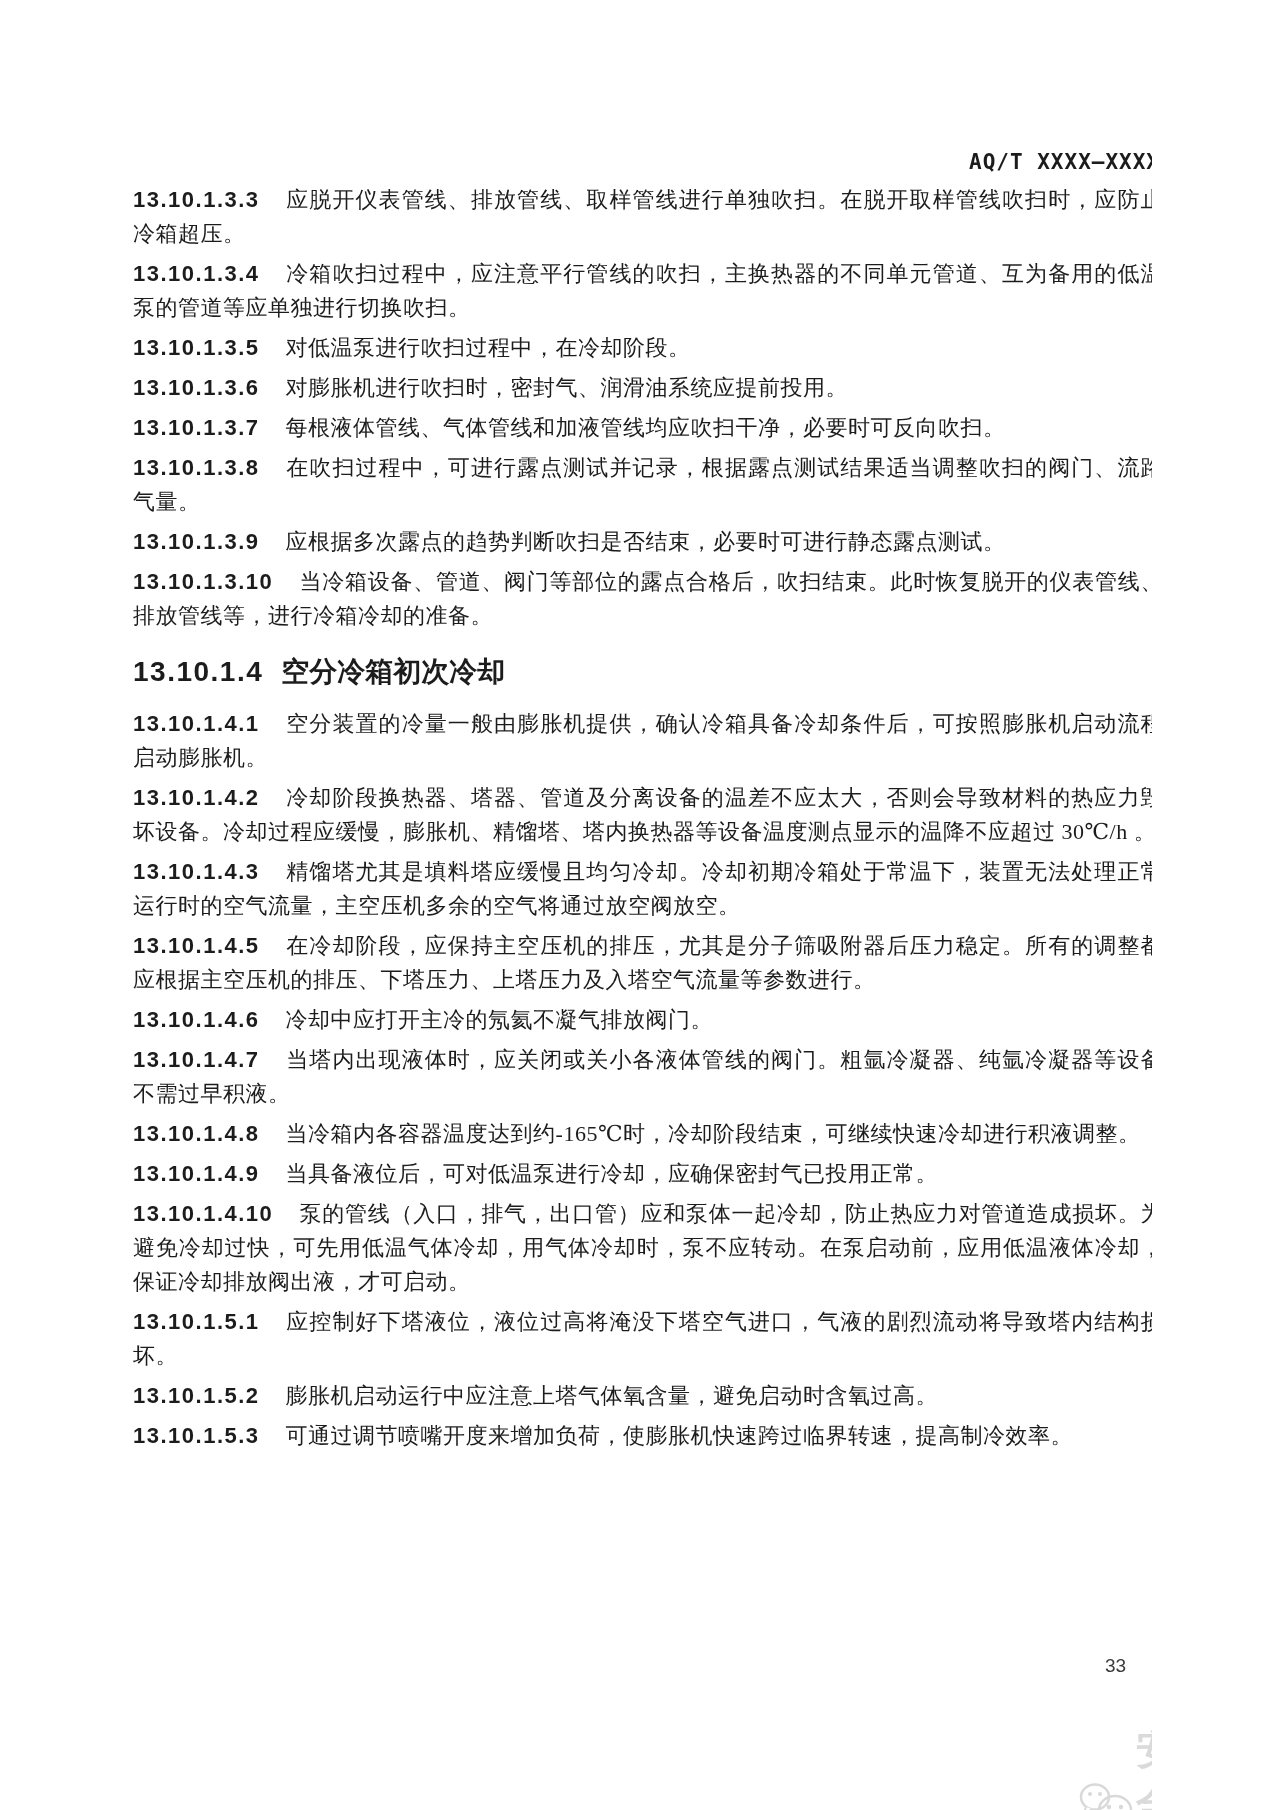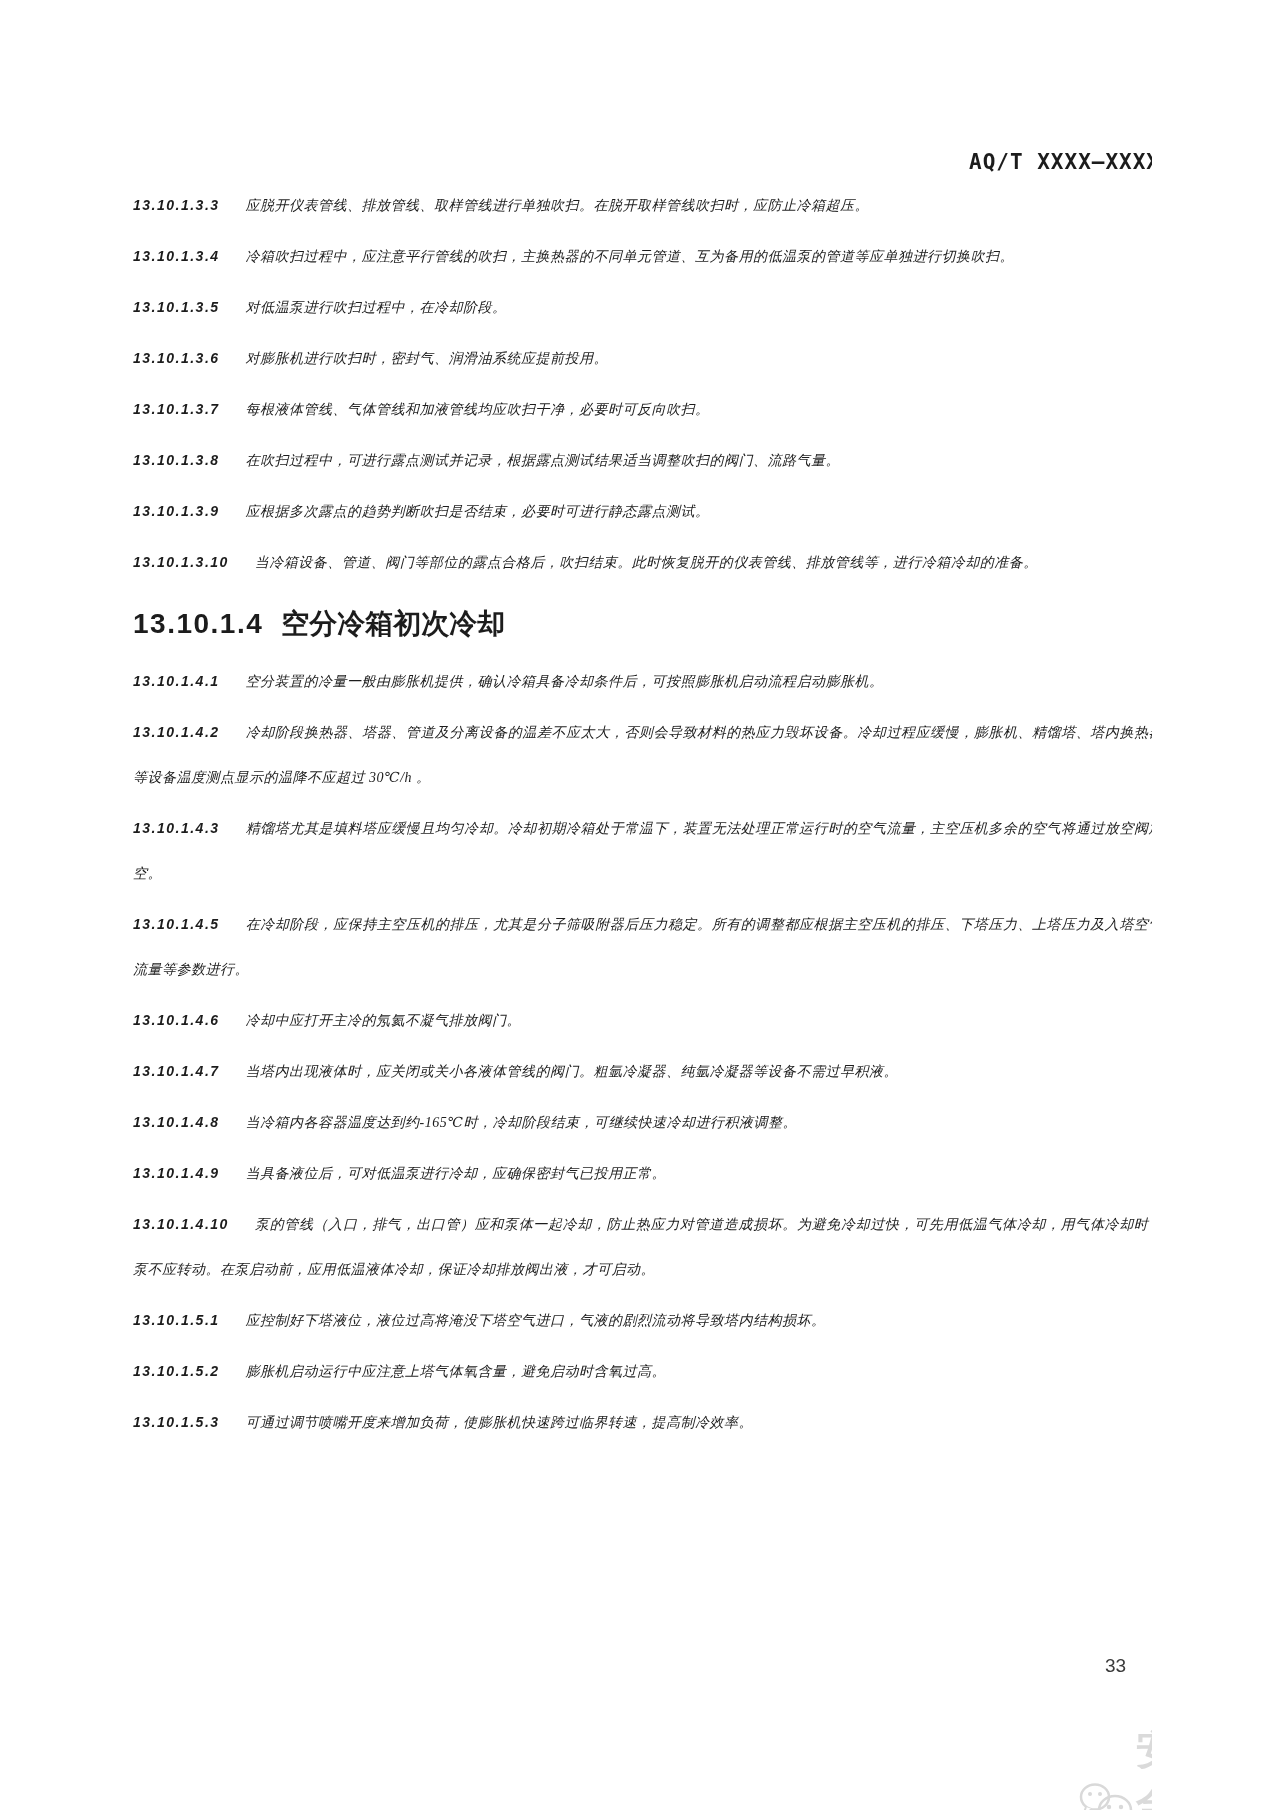--- a/index.html
+++ b/index.html
@@ -25,25 +25,24 @@
     color:#1c1c1c;
   }
   .doc-body{
     position:absolute;
     top:183px;
     left:133px;
     width:1030px;
   }
   .doc-body p.clause{
     margin:0 0 6px 0;
-    font-size:14px;
-    line-height:45px;
+    font-size:22px;
+    line-height:34px;
     text-align:justify;
     letter-spacing:0.5px;
-    font-style:italic;
   }
   .doc-body h3.heading{
     margin:24px 0 20px 0;
     font-size:28px;
     line-height:30px;
     font-weight:700;
     font-family:"Liberation Sans","DejaVu Sans",sans-serif;
   }
   .num{
     font-family:"Liberation Sans","DejaVu Sans",sans-serif;

